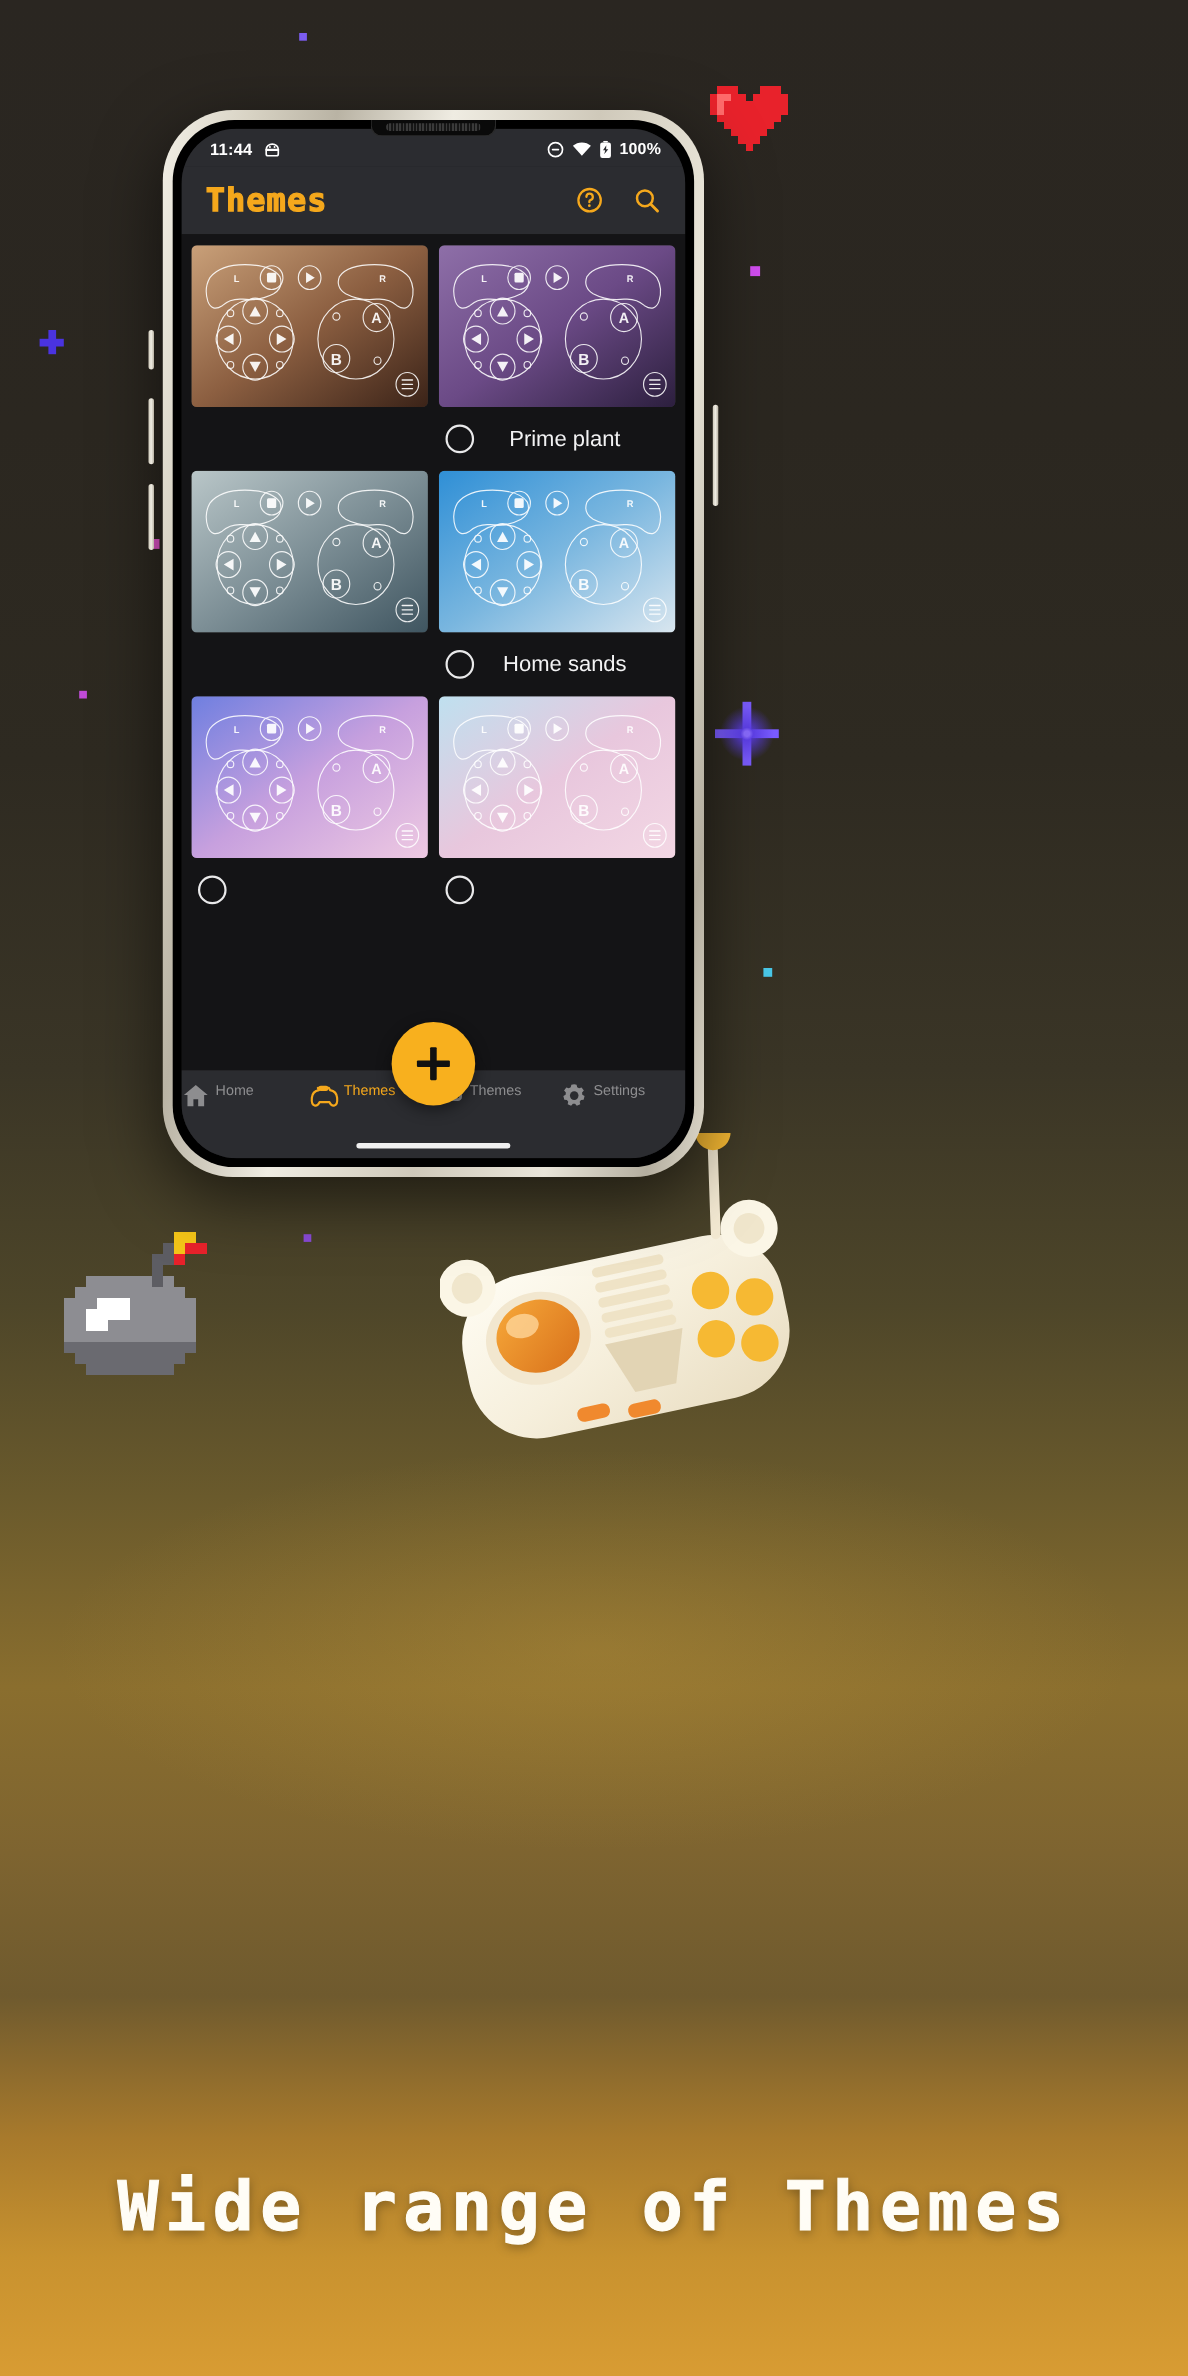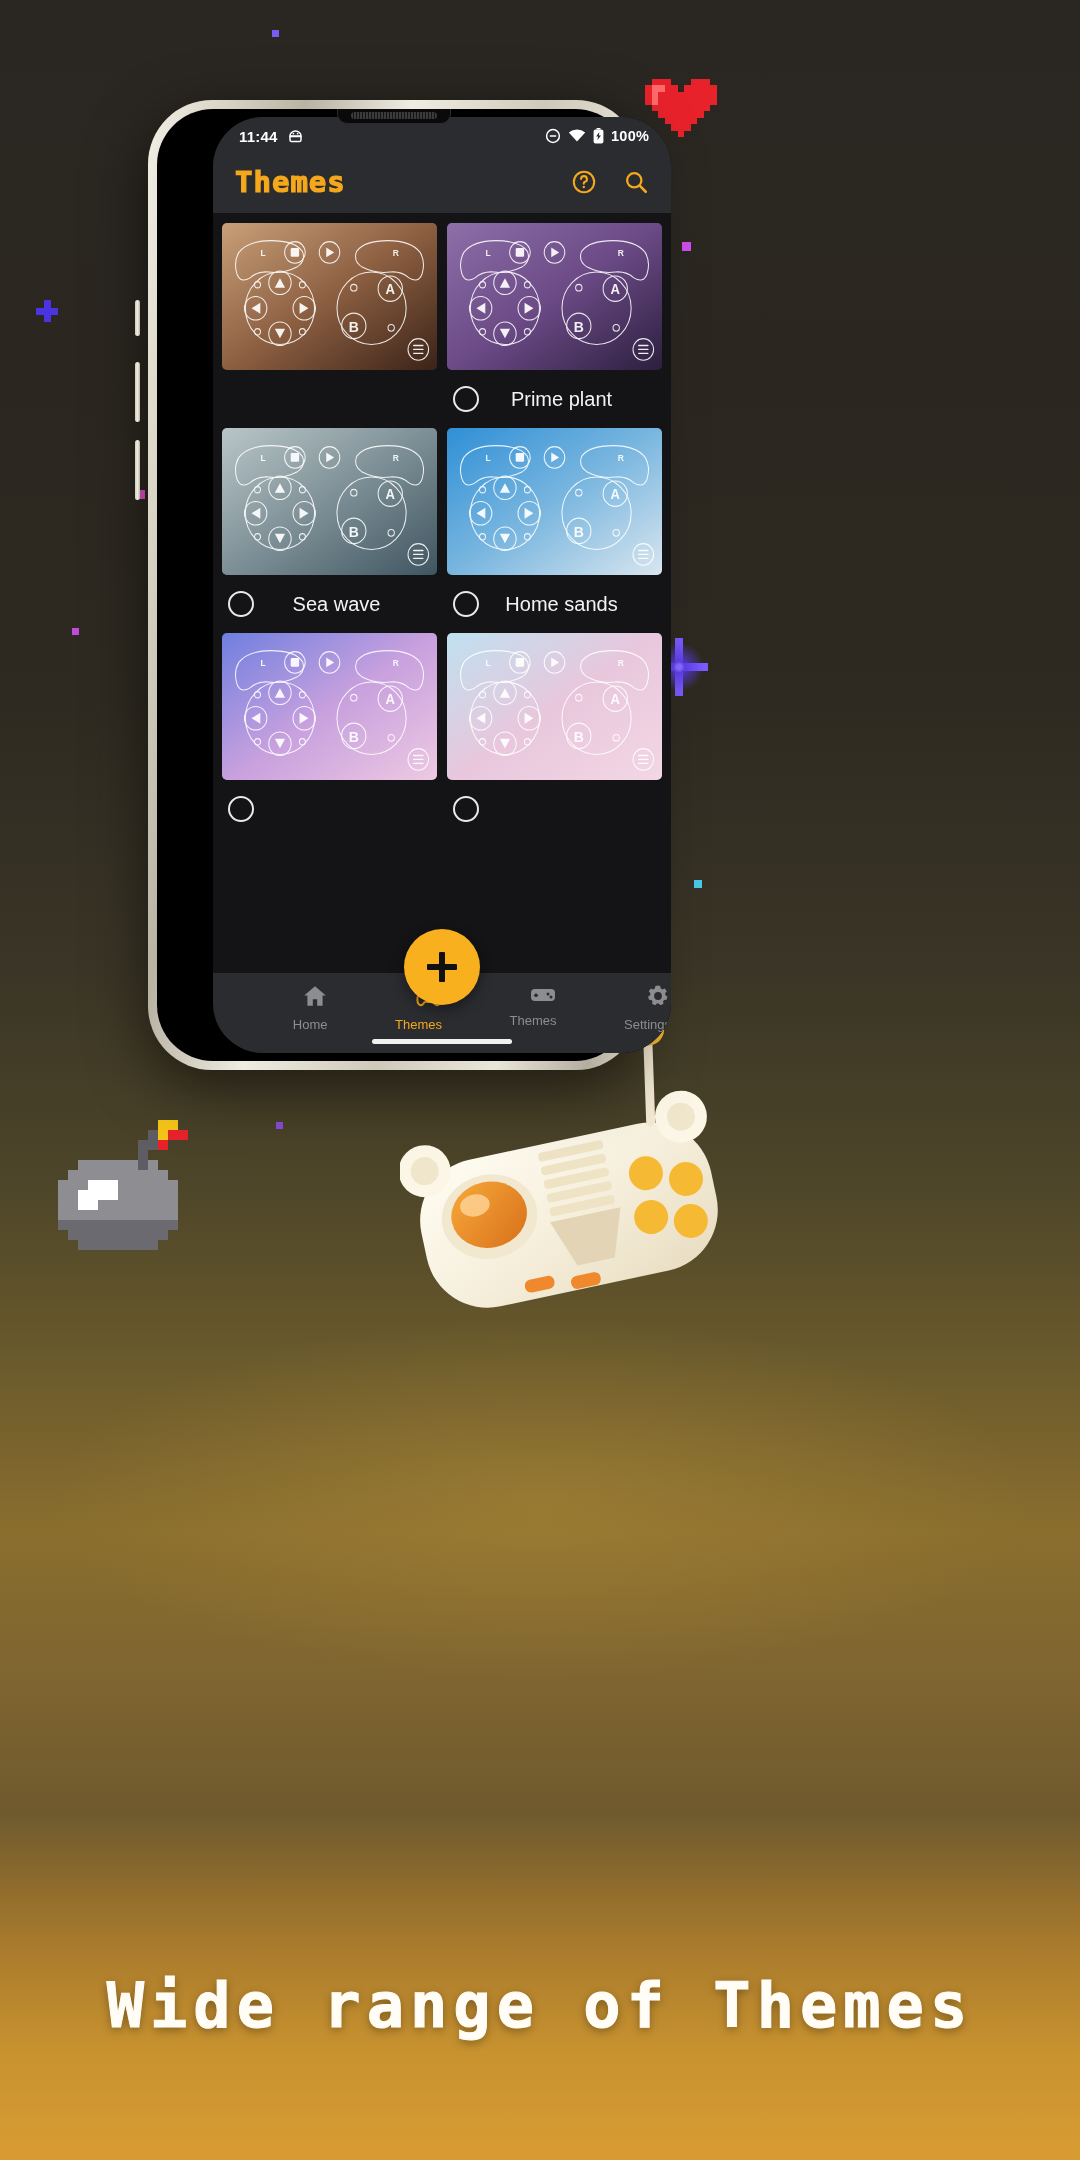--- a/index.html
+++ b/index.html
@@ -40,21 +40,21 @@
     background:linear-gradient(100deg,#f2efe6 0%,#d8d3c4 12%,#b9b3a4 24%,#efece2 40%,#cfc9ba 60%,#e9e5d9 78%,#b4ae9f 92%,#ded9cb 100%);
     box-shadow:0 18px 60px rgba(0,0,0,.55);
     padding:9px;box-sizing:border-box;
   }
   #phone-inner{
     width:100%;height:100%;border-radius:56px;background:#000;
     padding:8px;box-sizing:border-box;position:relative;
   }
   #screen{
     width:100%;height:100%;border-radius:50px;overflow:hidden;
-    background:#121212;position:relative;margin-left:48px;
+    background:#121212;position:relative;
   }
   
   .sidebtn{position:absolute;width:5px;border-radius:3px;
     background:linear-gradient(90deg,#cfcabb,#efece2,#b7b1a2);}
   .sb1{left:-13px;top:200px;height:36px;}
   .sb2{left:-13px;top:262px;height:60px;}
   .sb3{left:-13px;top:340px;height:60px;}
   .sb4{right:-13px;top:268px;height:92px;}
   
   #notch{
@@ -116,21 +116,21 @@
   
   .ctl{position:absolute;inset:0;}
   .ctl svg{width:100%;height:100%;display:block;}
   
   #bottomnav{
     position:absolute;left:0;right:0;bottom:0;height:80px;background:#2b2c30;
     display:flex;align-items:flex-start;padding-top:10px;box-sizing:border-box;
     z-index:20;
   }
   .navitem{
-    flex:1;display:flex;flex-direction:column;align-items:flex-end;gap:5px;
+    flex:1;display:flex;flex-direction:row;align-items:flex-start;gap:5px;
     font-size:13px;color:#8d8d8f;
   }
   .navitem.active{color:#f5a81c;}
   #fab{
     position:absolute;left:50%;transform:translateX(-50%);bottom:48px;
     width:76px;height:76px;border-radius:50%;background:#f8b01e;
     display:flex;align-items:center;justify-content:center;z-index:30;
     box-shadow:0 4px 14px rgba(0,0,0,.45);
   }
   #fab-notch{
@@ -463,24 +463,20 @@
     <text x="180" y="72" font-size="14">A</text>
     <text x="141" y="111" font-size="15">B</text>
    </g>
    <g stroke="rgba(255,255,255,.92)" stroke-width="1.3" stroke-linecap="round">
     <path d="M205 125 h10"></path>
                       <path d="M205 129 h10"></path>
                       <path d="M205 133 h10"></path>
    </g>
   </svg>
                 </div>
-    </div>
-    <div class="label-row">
-      <div class="radio"></div>
-      <div class="label-txt">Sea wave</div>
     </div>
             </div>
             <div class="cell">
     <div class="thumb">
       <div class="bg" style="background:linear-gradient(145deg, #2f8fd6 0%, #79b6df 50%, #d9e6ef 100%);"></div>
       <div class="ctl">
   <svg viewBox="0 0 230 150" preserveAspectRatio="none">
    <g fill="none" stroke="rgba(255,255,255,.92)" stroke-width="1.1" opacity=".95">
     <path d="M18 30 q10 -12 34 -12 q26 0 34 11 q4 10 -6 16 q-14 7 -30 5 q-12 -1 -20 6 q-10 6 -14 -4 q-4 -12 2 -22 z"></path>
     <path d="M212 30 q-10 -12 -34 -12 q-26 0 -34 11 q-4 10 6 16 q14 7 30 5 q12 -1 20 6 q10 6 14 -4 q4 -12 -2 -22 z"></path>

